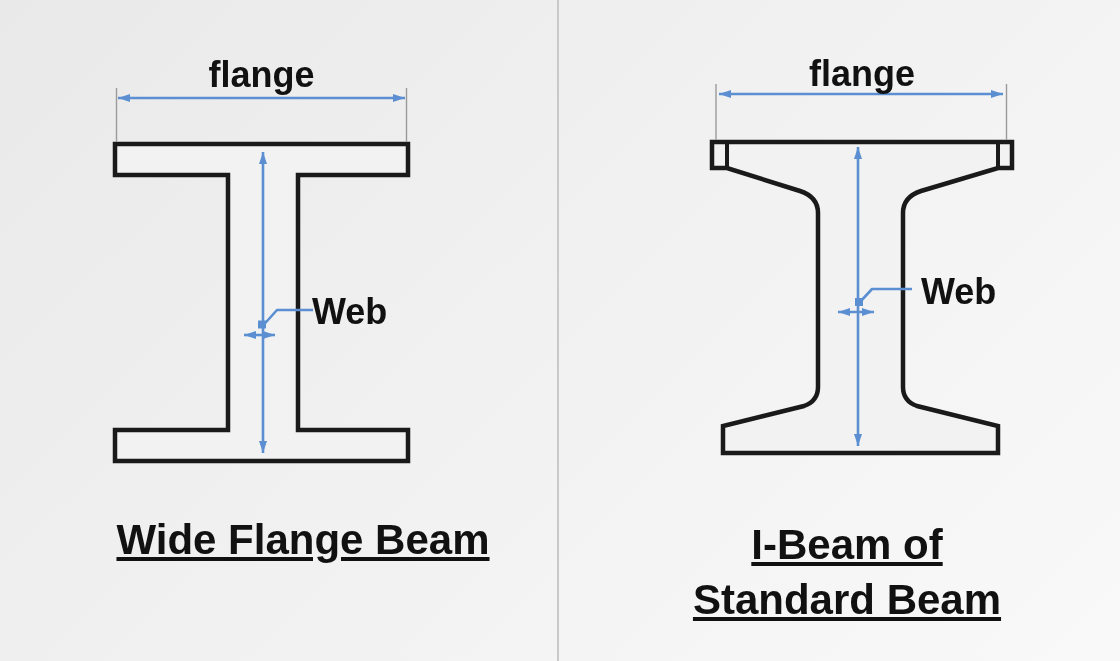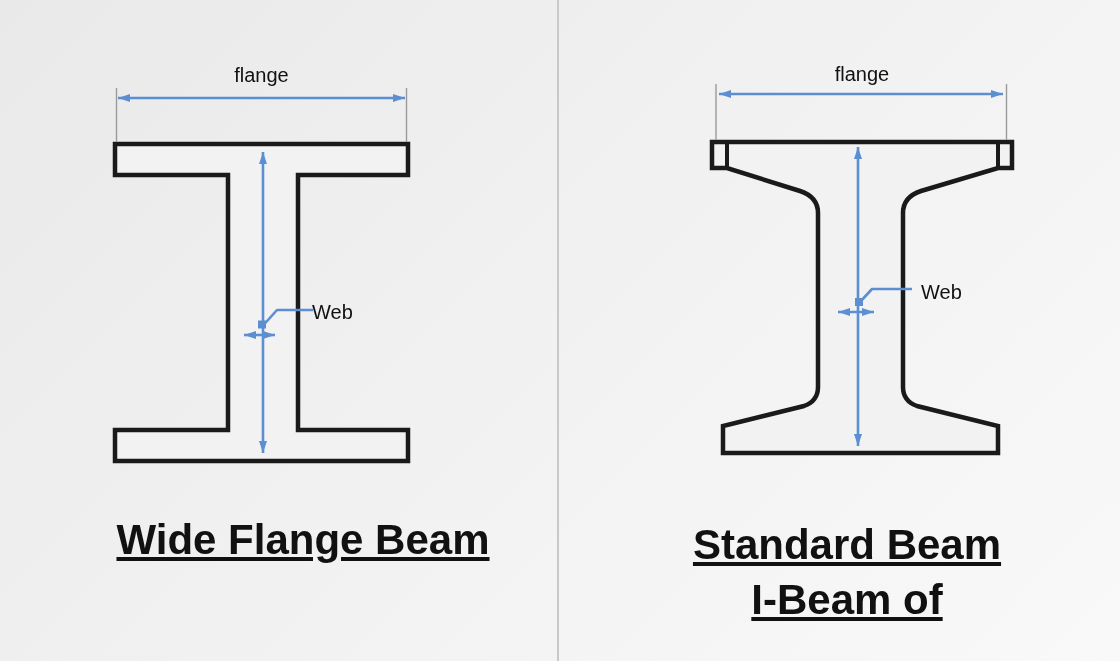--- a/index.html
+++ b/index.html
@@ -28,22 +28,22 @@
   svg.linework{position:absolute;left:0;top:0;}
   .beam{fill:var(--beam-fill);stroke:var(--outline);stroke-width:4.5;stroke-linejoin:miter;}
   .tabline{stroke:var(--outline);stroke-width:4;fill:none;}
   .ext{stroke:var(--extension);stroke-width:1.4;fill:none;}
   .dim{stroke:var(--accent);stroke-width:2.6;fill:none;
        marker-start:url(#ah);marker-end:url(#ah);}
   .leader{stroke:var(--accent);stroke-width:2.6;fill:none;stroke-linejoin:round;}
   .dot{fill:var(--accent);}
   .arrowhead{fill:var(--accent);}
   .label{
-    position:absolute;color:var(--text);font-weight:400;
-    font-size:20px;line-height:34px;white-space:nowrap;
+    position:absolute;color:var(--text);font-weight:700;
+    font-size:36px;line-height:34px;white-space:nowrap;
   }
   .label.centered{text-align:center;}
   .caption{
     position:absolute;color:var(--text);font-weight:700;
     font-size:42px;line-height:55px;text-align:center;white-space:nowrap;text-decoration:underline;
   }
 </style>
 </head>
 <body>
 
@@ -105,17 +105,17 @@
 
   <div class="label" style="left:312px;top:295px">Web</div>
 
   <div class="caption" style="left:58px;top:512px;width:490px">Wide Flange Beam</div>
 
   <div class="label centered" style="left:712px;top:57px;width:300px">flange</div>
 
   <div class="label" style="left:921px;top:275px">Web</div>
 
   <div class="caption" style="left:657px;top:517px;width:380px">
+    <div>I-Beam of</div>
     <div>Standard Beam</div>
-    <div>I-Beam of</div>
   </div>
 
 </div>
 
 </body></html>

